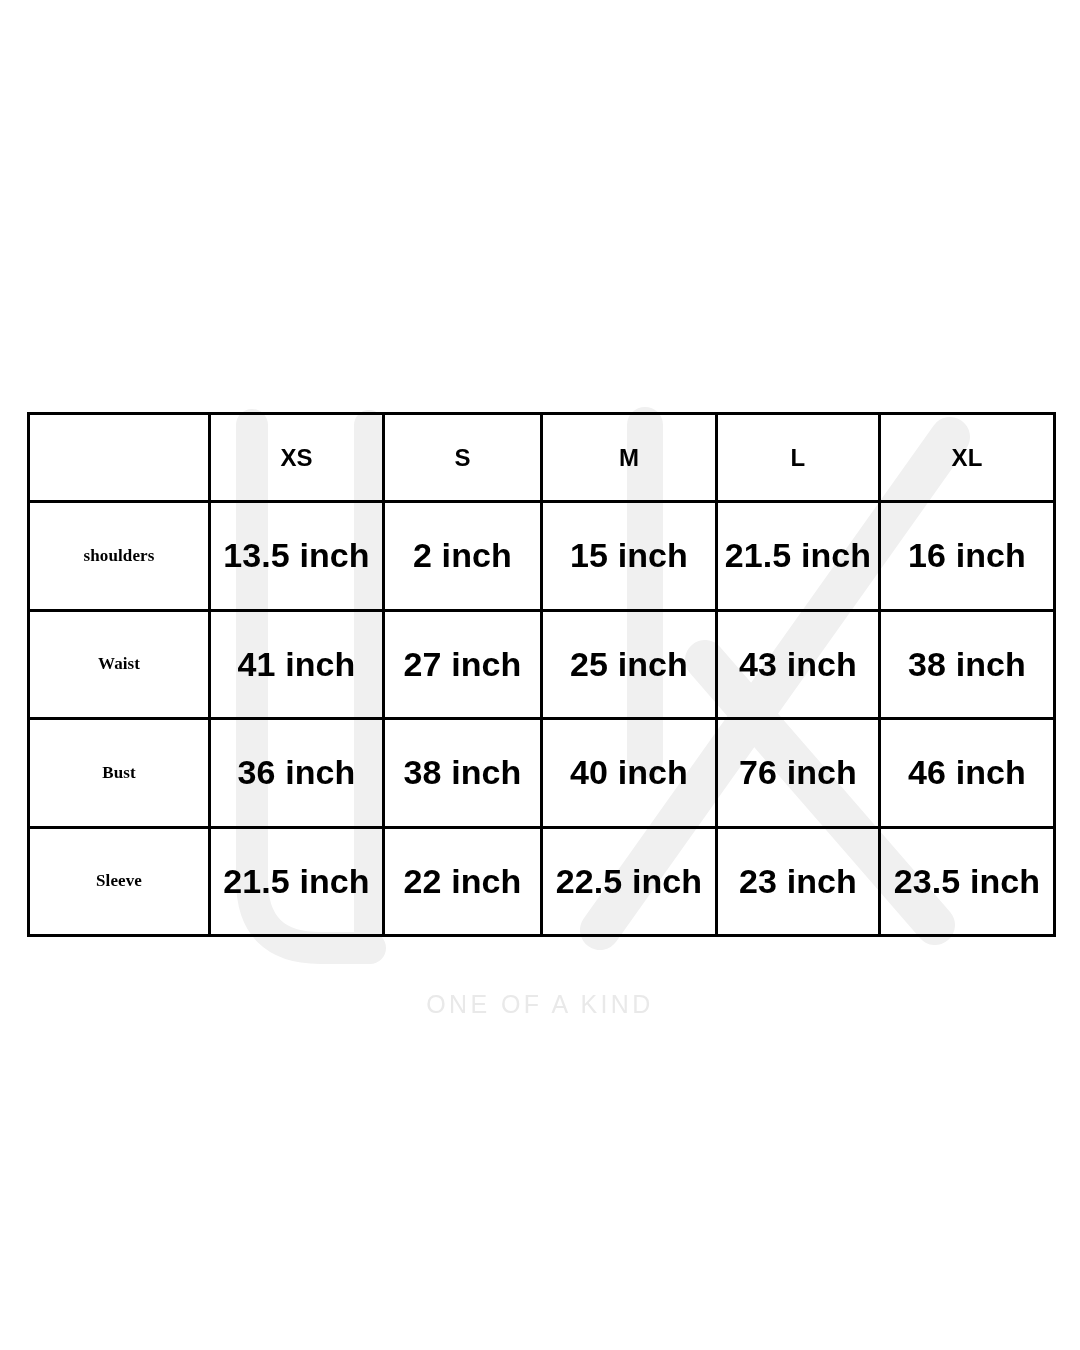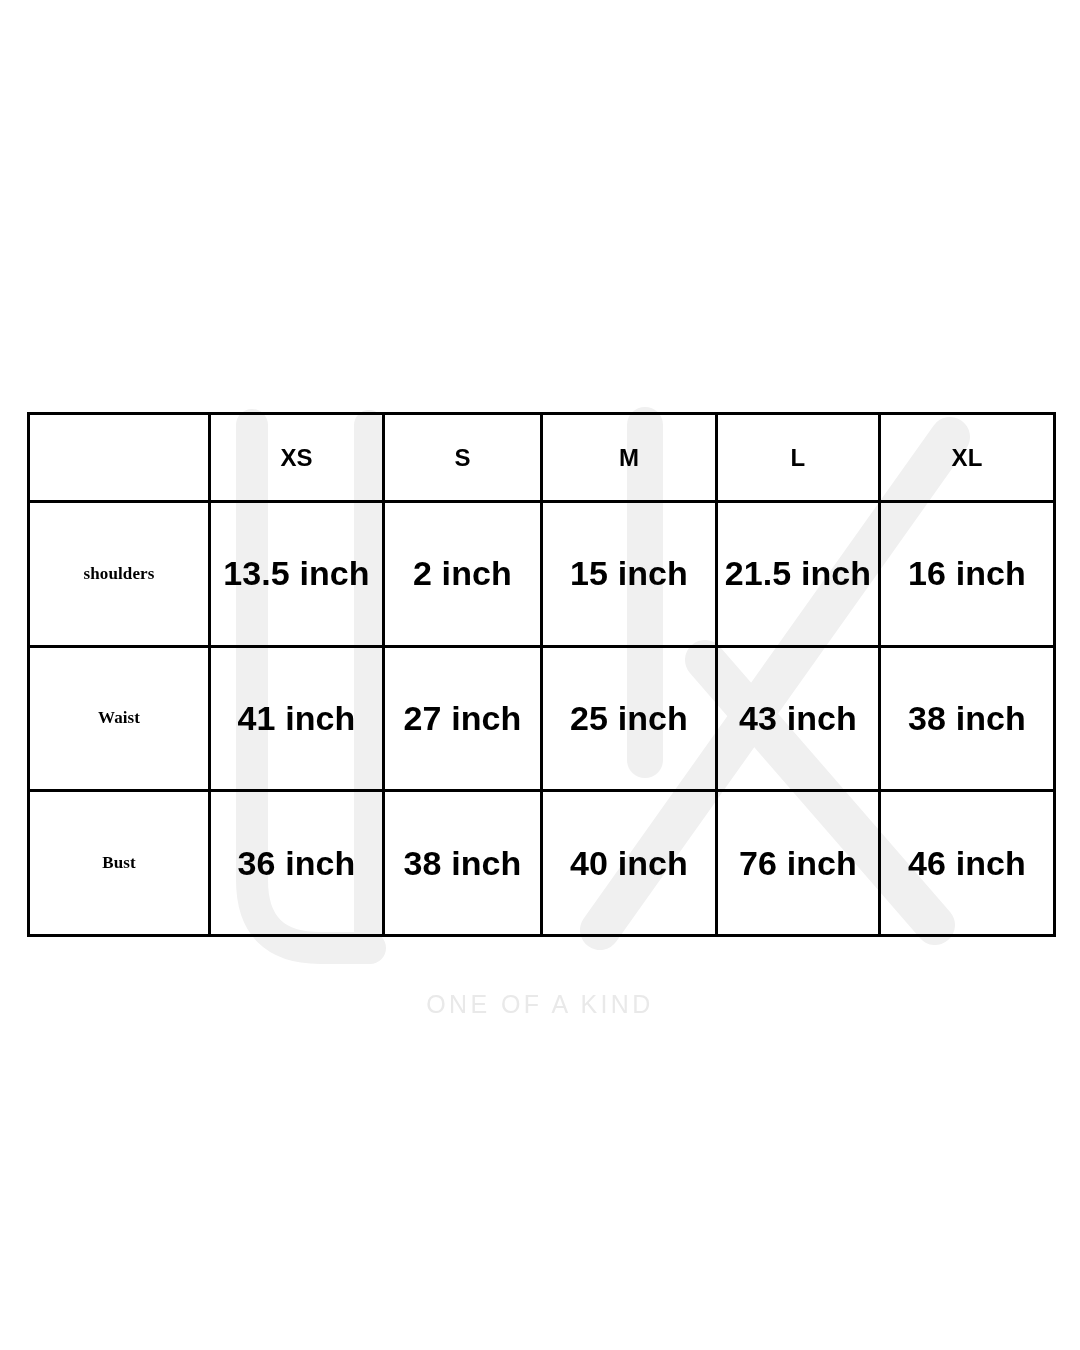--- a/index.html
+++ b/index.html
@@ -147,18 +147,26 @@
         <td>38 inch</td>
       </tr>
       <tr>
         <td class="row-label">Bust</td>
         <td>36 inch</td>
         <td>38 inch</td>
         <td>40 inch</td>
         <td>76 inch</td>
         <td>46 inch</td>
       </tr>
+      <tr>
+        <td class="row-label">Sleeve</td>
+        <td>21.5 inch</td>
+        <td>22 inch</td>
+        <td>22.5 inch</td>
+        <td>23 inch</td>
+        <td>23.5 inch</td>
+      </tr>
     </tbody>
   </table>
 
   <div id="brand-watermark">ONE OF A KIND</div>
 
 </div>
 
 </body></html>

